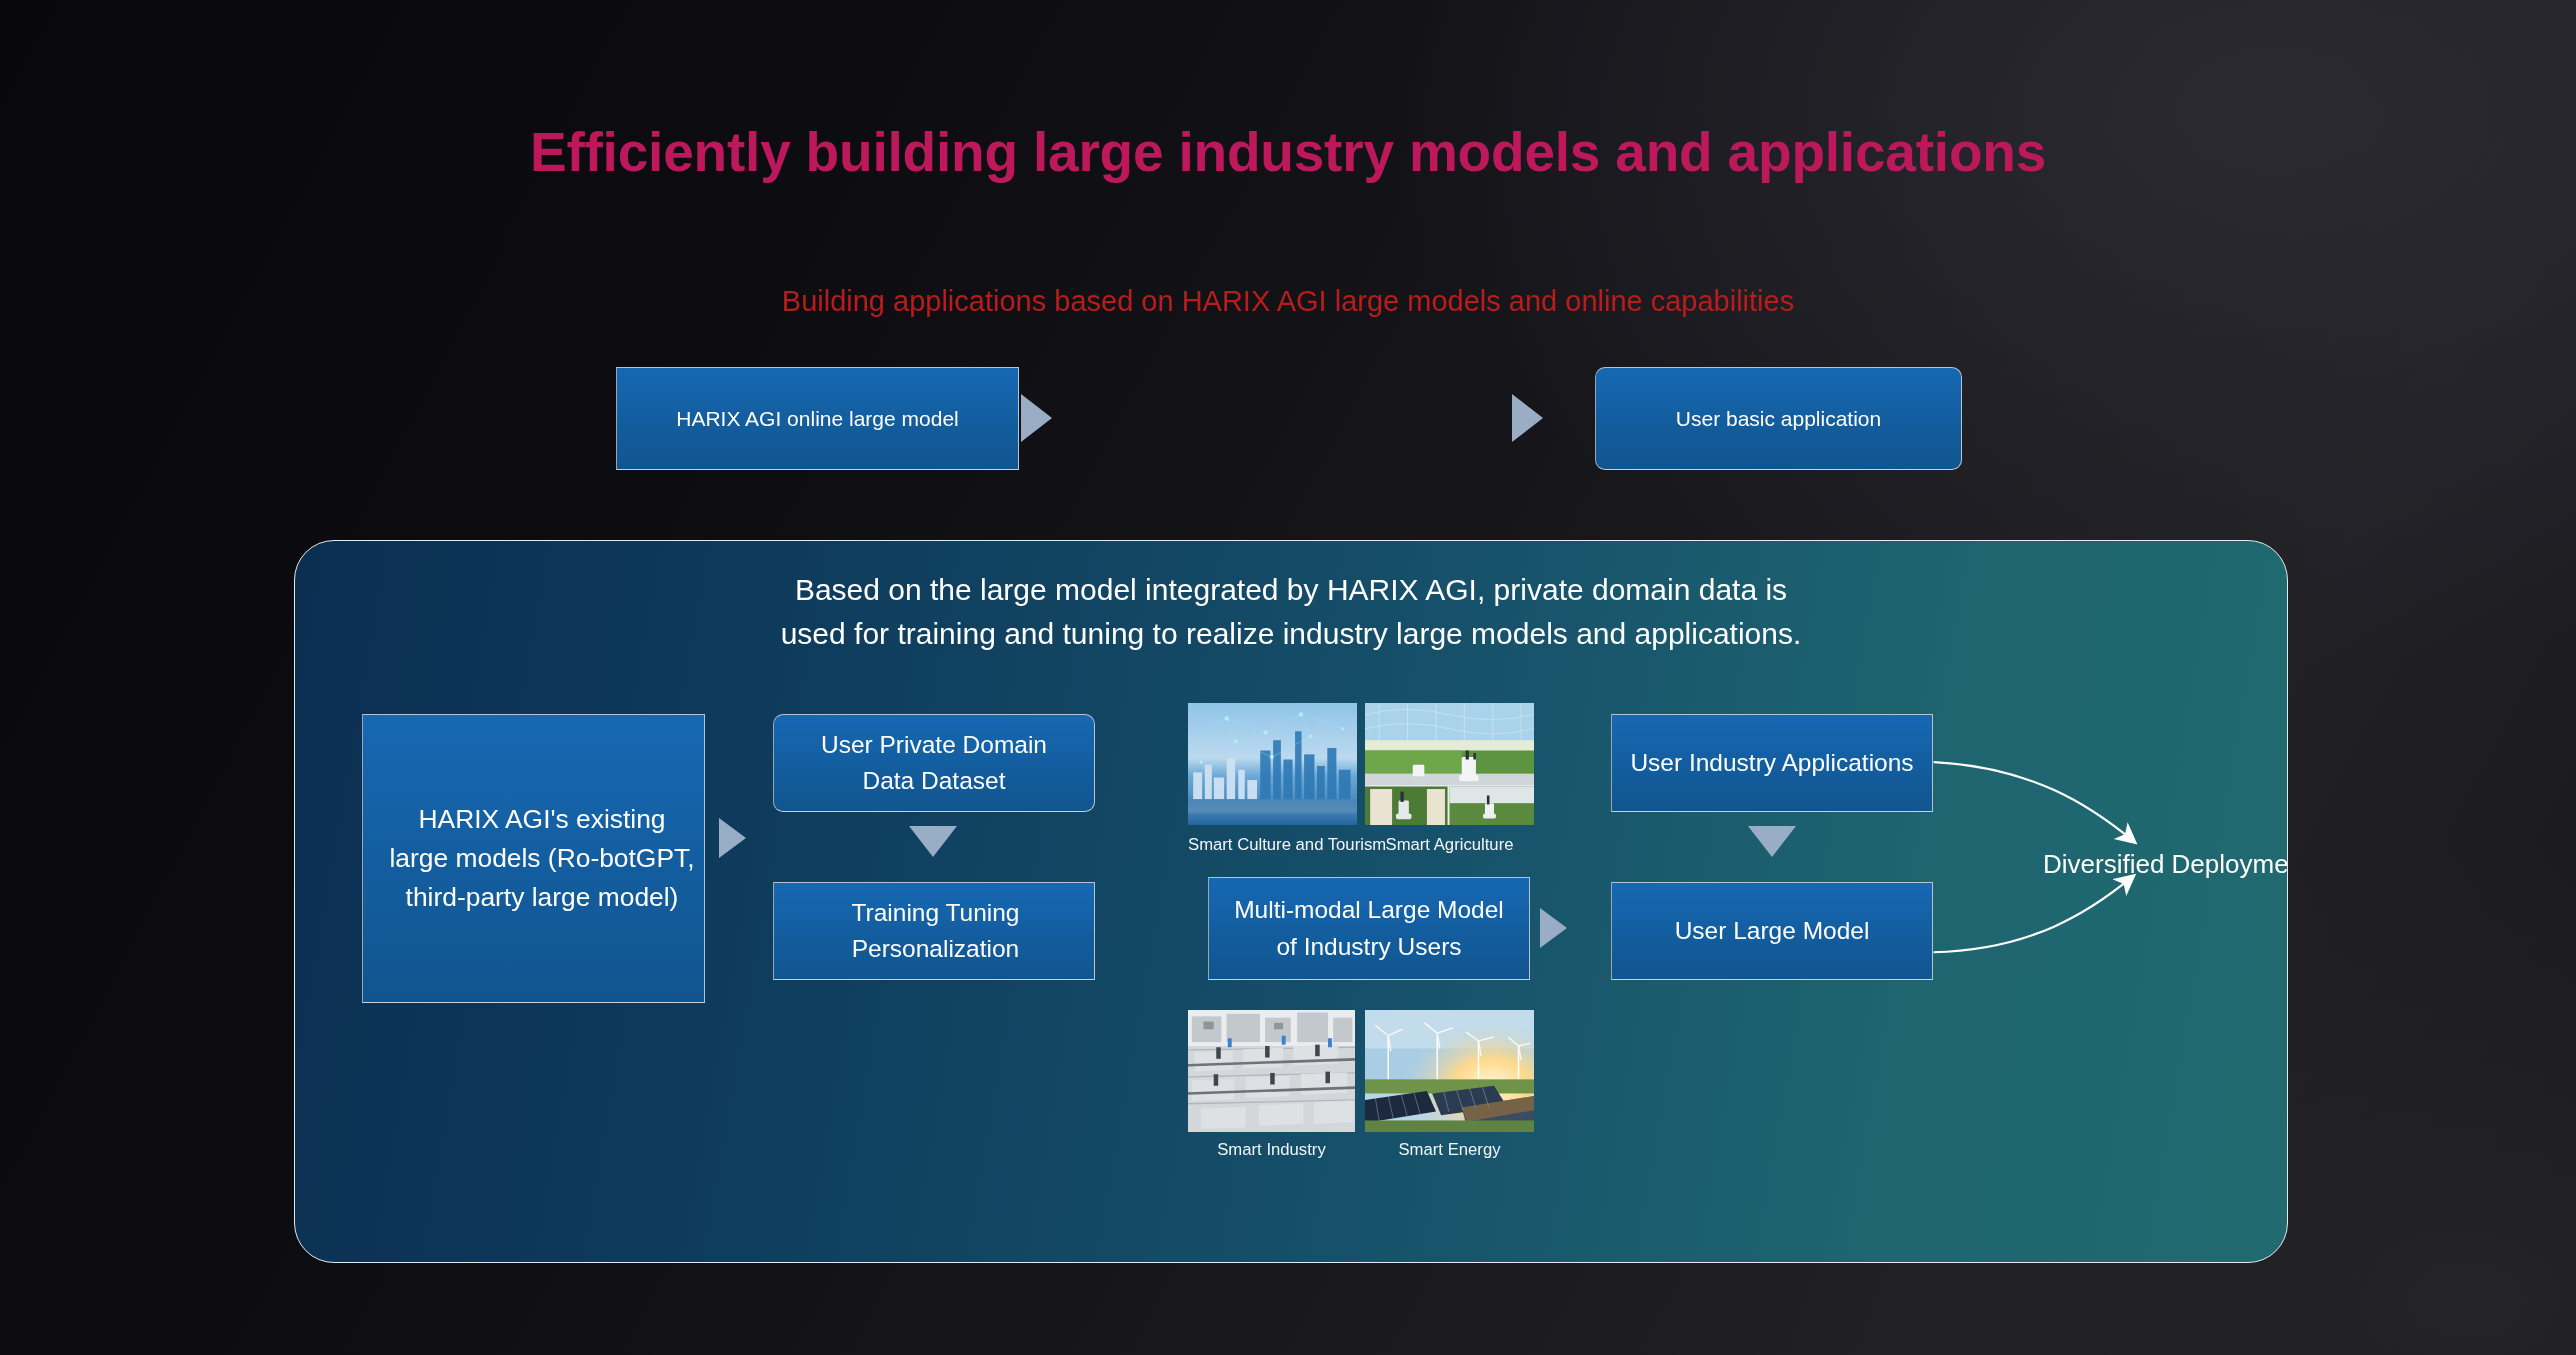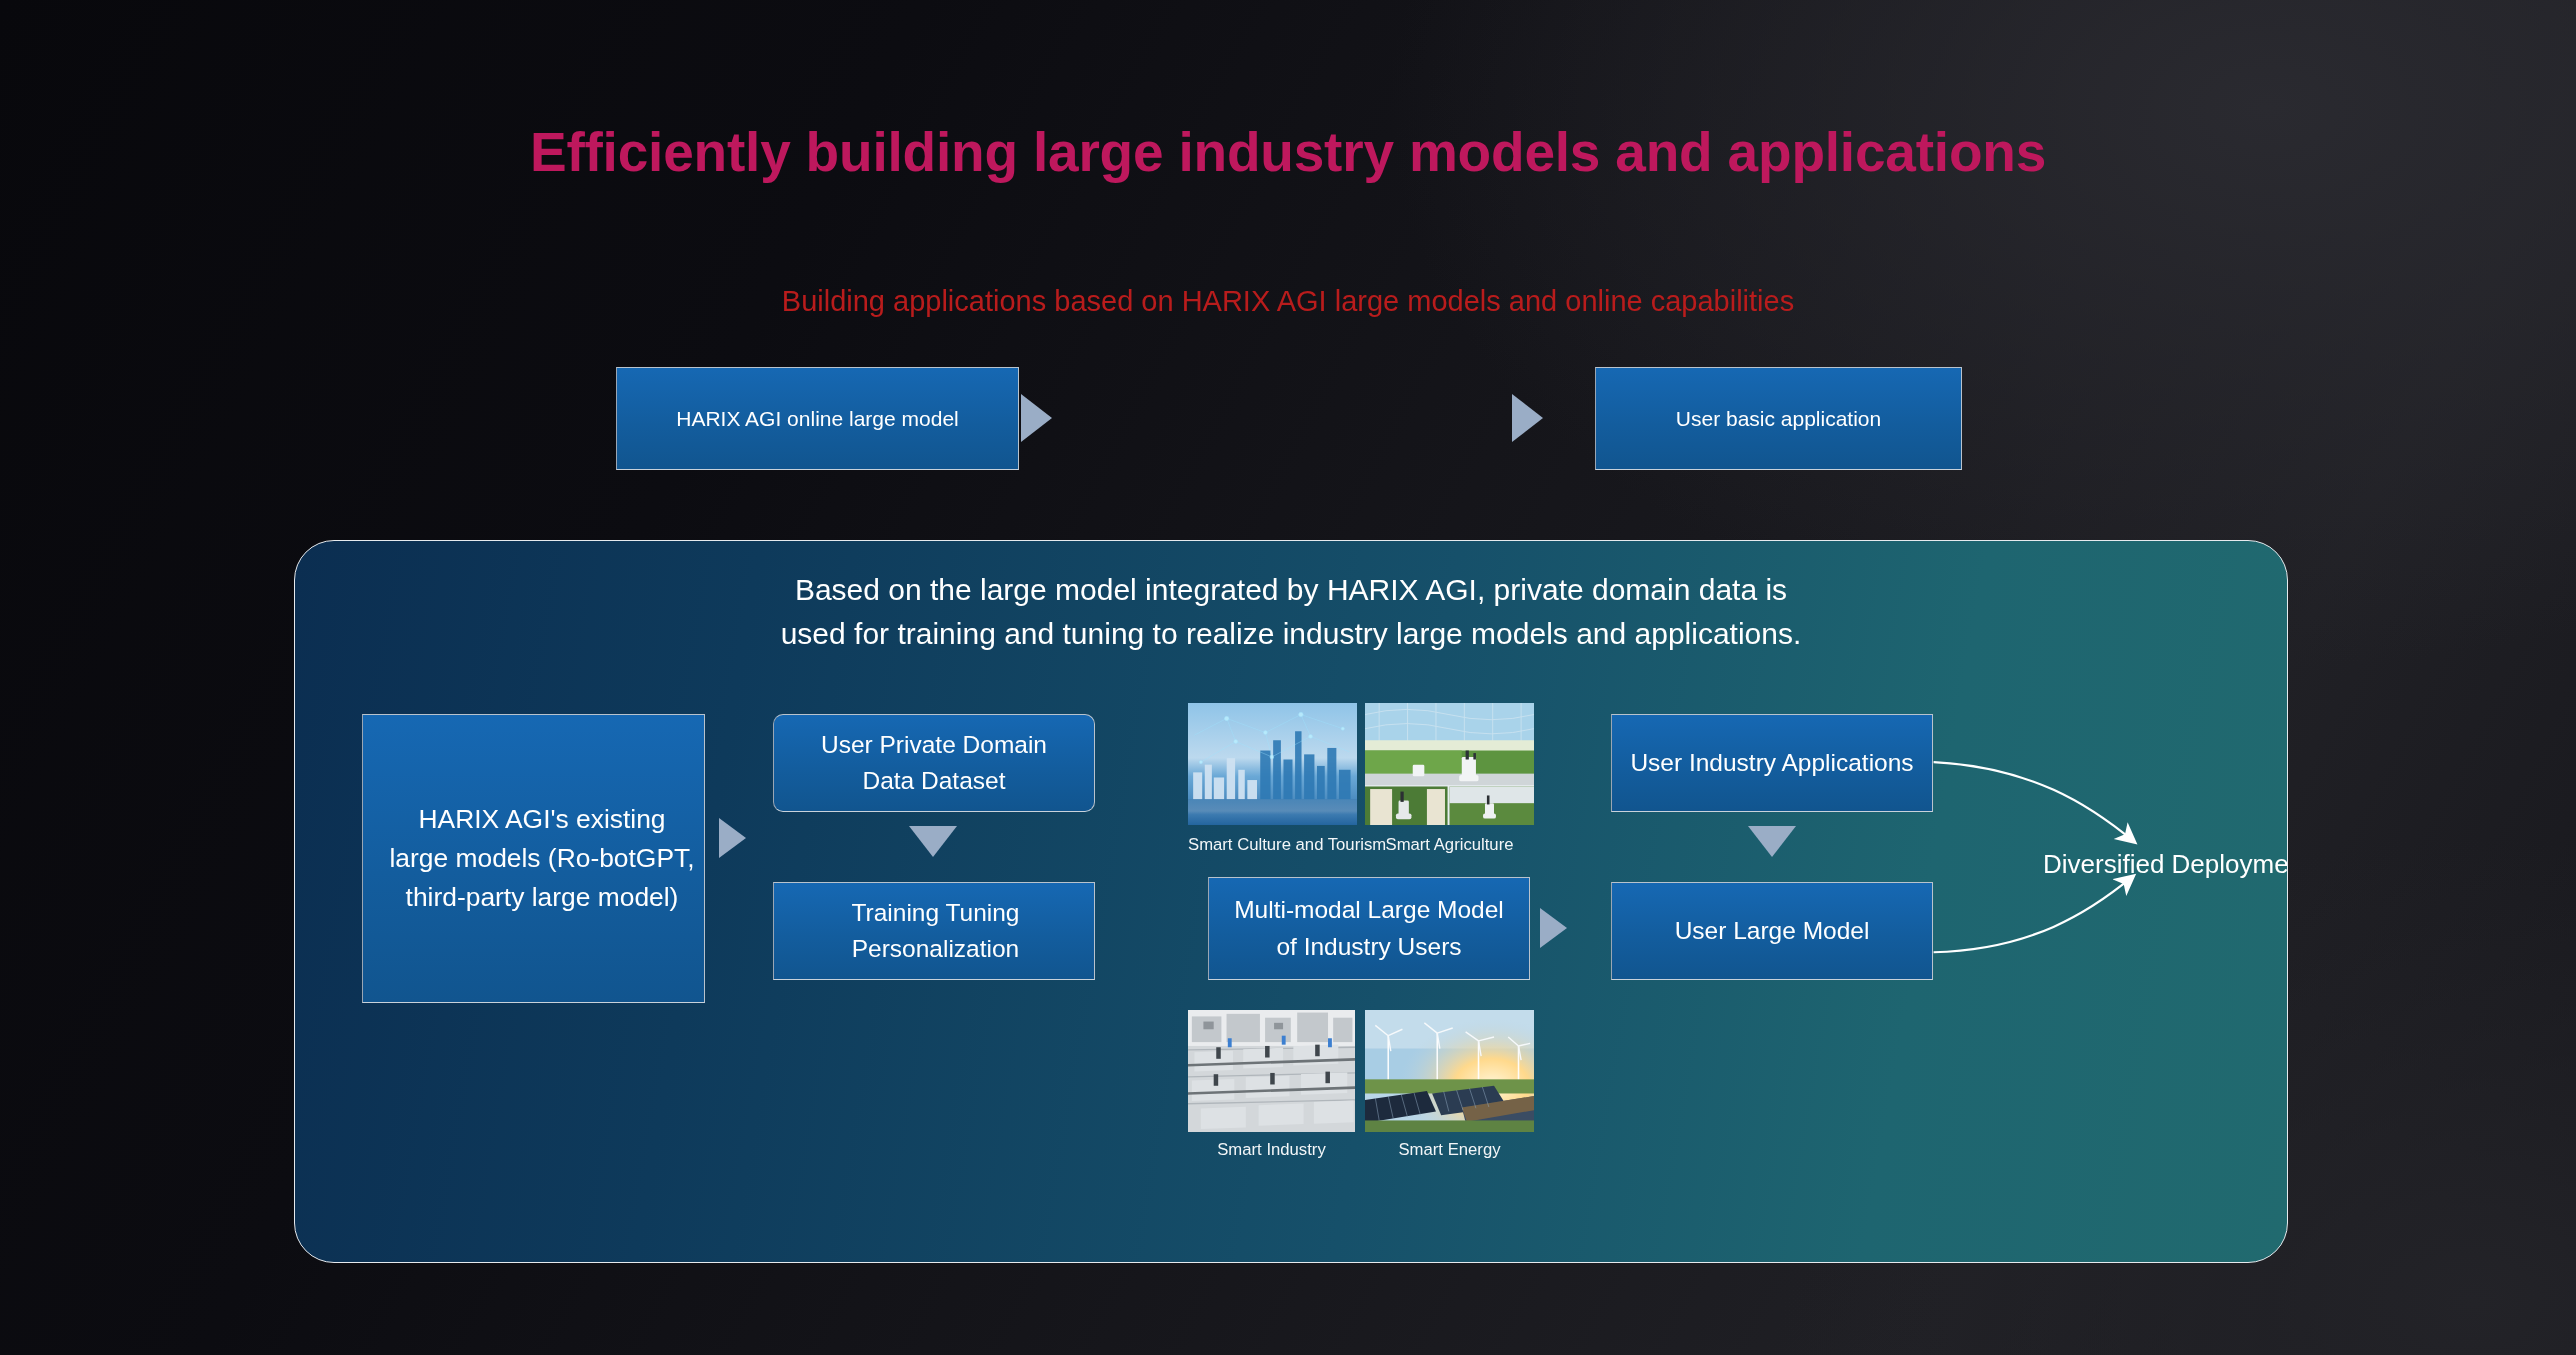--- a/index.html
+++ b/index.html
@@ -111,21 +111,21 @@
 
   <div class="pbox" style="left:616px; top:367px; width:403px; height:103px; font-size:21px;">
     <span>HARIX AGI online large model</span>
   </div>
 
   <div class="tri-right" style="left:1021px; top:394px;"></div>
 
 
   <div class="tri-right" style="left:1512px; top:394px;"></div>
 
-  <div class="pbox" style="left:1595px; top:367px; width:367px; height:103px; font-size:21px;">
+  <div class="pbox" style="left:1595px; top:367px; width:367px; height:103px; font-size:21px;border-radius:10px;">
     <span>User basic application</span>
   </div>
 
 </div>
 
 <div class="panel">
 
   <div class="panel-head" style="white-space:pre-line;">Based on the large model integrated by HARIX AGI, private domain data is
 used for training and tuning to realize industry large models and applications.</div>
 

